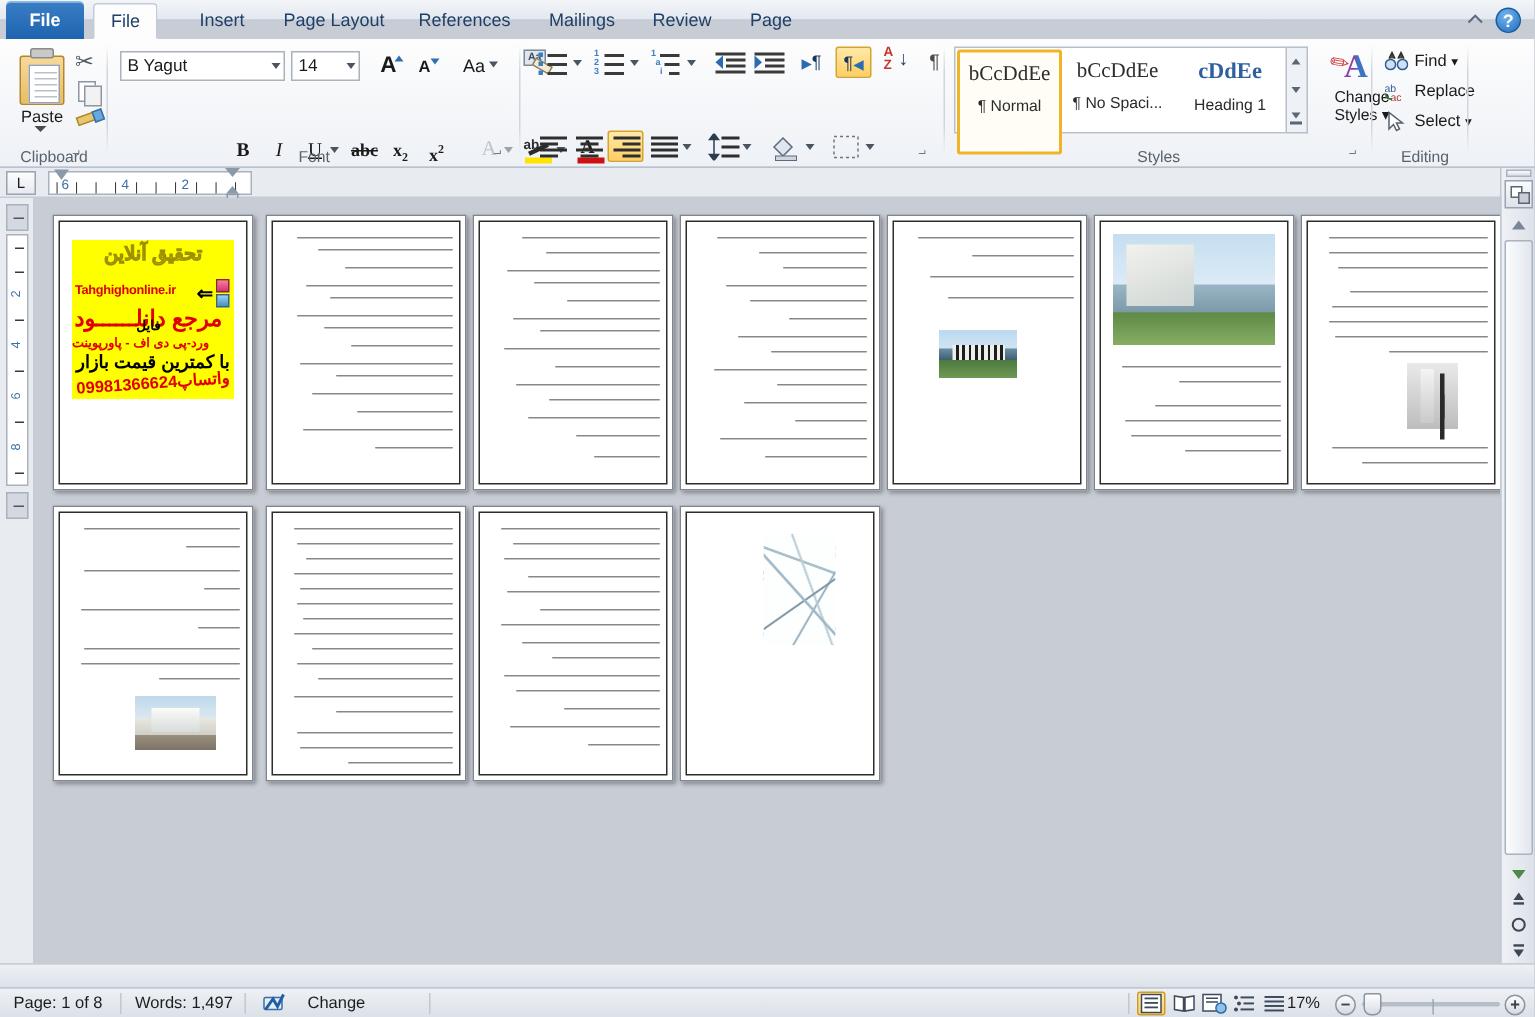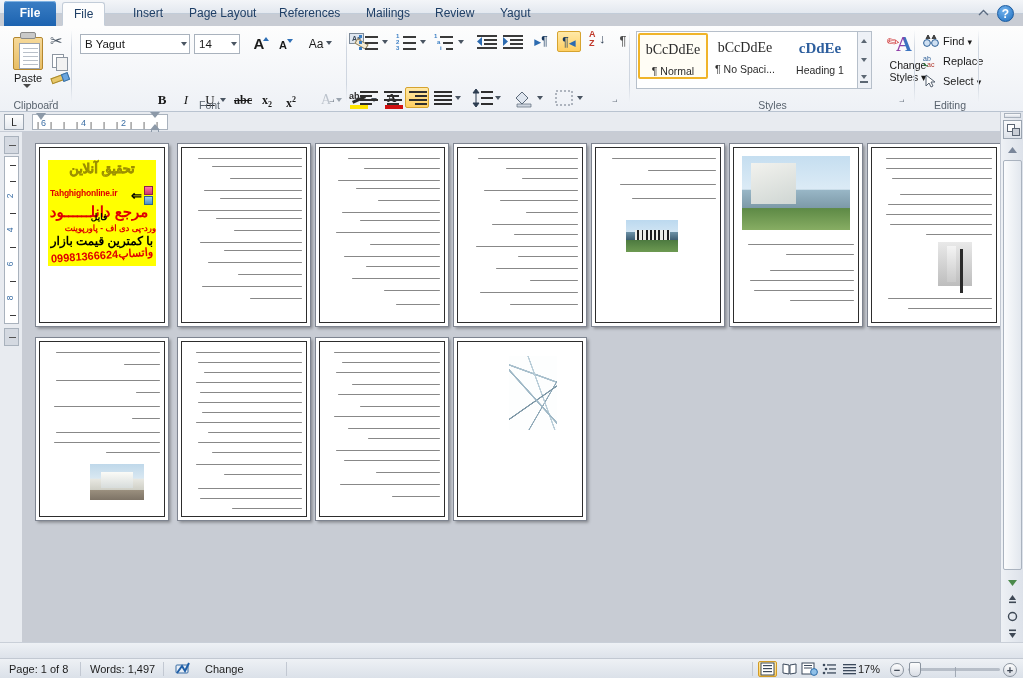--- a/index.html
+++ b/index.html
@@ -172,21 +172,21 @@
   .shadebtn{ position:absolute; width:24px;height:20px;cursor:pointer; }
   .bordbtn{ position:absolute; width:24px;height:20px;cursor:pointer; }
 
   
   #g-styles{ left:630px; width:285px; }
   .stylegal{
     position:absolute; left:6px; top:5px; width:222px; height:58px;
     background:#fff; border:1px solid #b6bfca;
   }
   .stl{
-    position:absolute; top:1px; width:70px; height:46px; text-align:center; cursor:pointer;
+    position:absolute; top:1px; width:70px; height:70px; text-align:center; cursor:pointer;
   }
   .stl .prev{ font-size:14px; margin-top:7px; color:#2b2b2b; font-family:"Liberation Serif",serif; }
   .stl .nm{ font-size:10.5px; margin-top:7px; color:#2b2b2b; }
   .stl.sel{ border:2px solid #f0b429; border-radius:2px; background:#fffdf5; }
   .galbtns{ position:absolute; left:228px; top:5px; width:14px; height:58px; background:#eef1f6; border:1px solid #b6bfca; border-left:0;}
   .galbtn{ position:absolute; left:0; width:12px;height:18px; cursor:pointer; }
   .tri-u{ position:absolute; left:3px; top:7px; width:0;height:0;border-left:3px solid transparent;border-right:3px solid transparent;border-bottom:4px solid #5c6773;}
   .tri-d{ position:absolute; left:3px; top:7px; width:0;height:0;border-left:3px solid transparent;border-right:3px solid transparent;border-top:4px solid #5c6773;}
   .tri-db{ position:absolute; left:3px; top:5px; width:0;height:0;border-left:3px solid transparent;border-right:3px solid transparent;border-top:4px solid #5c6773;}
   .tri-db2{ position:absolute; left:2px; top:11px; width:8px;height:1.5px;background:#5c6773; }
@@ -283,21 +283,21 @@
   }
   .promo .l3{
     position:absolute; left:0; right:6px; top:43px; text-align:center;
     font-size:15px; font-weight:bold; color:#e00000; direction:rtl;
   }
   .promo .l4{
     position:absolute; left:0; right:6px; top:52px; text-align:center;
     font-size:9px; font-weight:bold; color:#000; direction:rtl;
   }
   .promo .l5{
-    position:absolute; left:0; right:0; top:63px; text-align:right;
+    position:absolute; left:0; right:0; top:63px; text-align:left;
     font-size:8.5px; font-weight:bold; color:#e00000; direction:rtl;
   }
   .promo .l6{
     position:absolute; left:0; right:0; top:74px; text-align:center;
     font-size:12px; font-weight:bold; color:#000; direction:rtl;
   }
   .promo .l7{
     position:absolute; left:0; right:0; top:89px; text-align:center;
     font-size:11px; font-weight:bold; color:#e00000; direction:rtl;
     transform:rotate(-4deg);
@@ -398,21 +398,21 @@
 <div id="app">
 
   <div class="tabbar">
     <div class="tab file" style="left:4px;">File</div>
     <div class="tab active" style="left:62px;">File</div>
     <div class="tab" style="left:122px;">Insert</div>
     <div class="tab" style="left:178px;">Page Layout</div>
     <div class="tab" style="left:268px;">References</div>
     <div class="tab" style="left:355px;">Mailings</div>
     <div class="tab" style="left:424px;">Review</div>
-    <div class="tab" style="left:489px;">Yagut</div>
+    <div class="tab" style="left:489px;">Page</div>
 
     <div class="helpzone">
       <div class="minibtn" style="left:0;top:3px;">
         <svg width="17" height="13" viewBox="0 0 17 13">
             <path d="M4 9 L8.5 4.5 L13 9" fill="none" stroke="#5b6b80" stroke-width="1.4"></path>
           </svg>
       </div>
       <div class="minibtn qmark">?</div>
     </div>
   </div>

